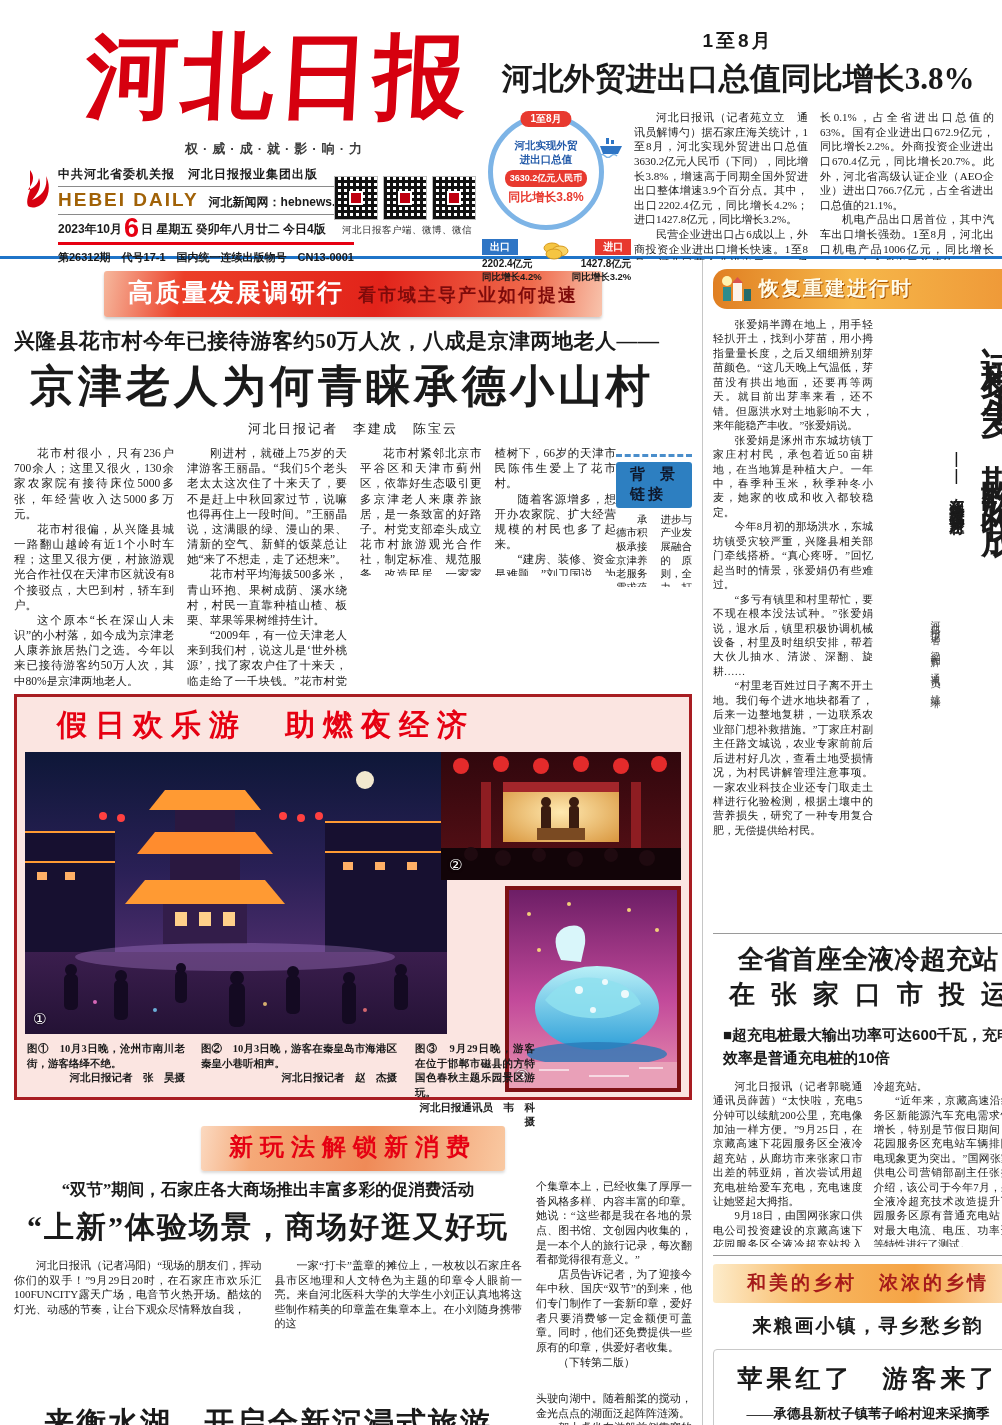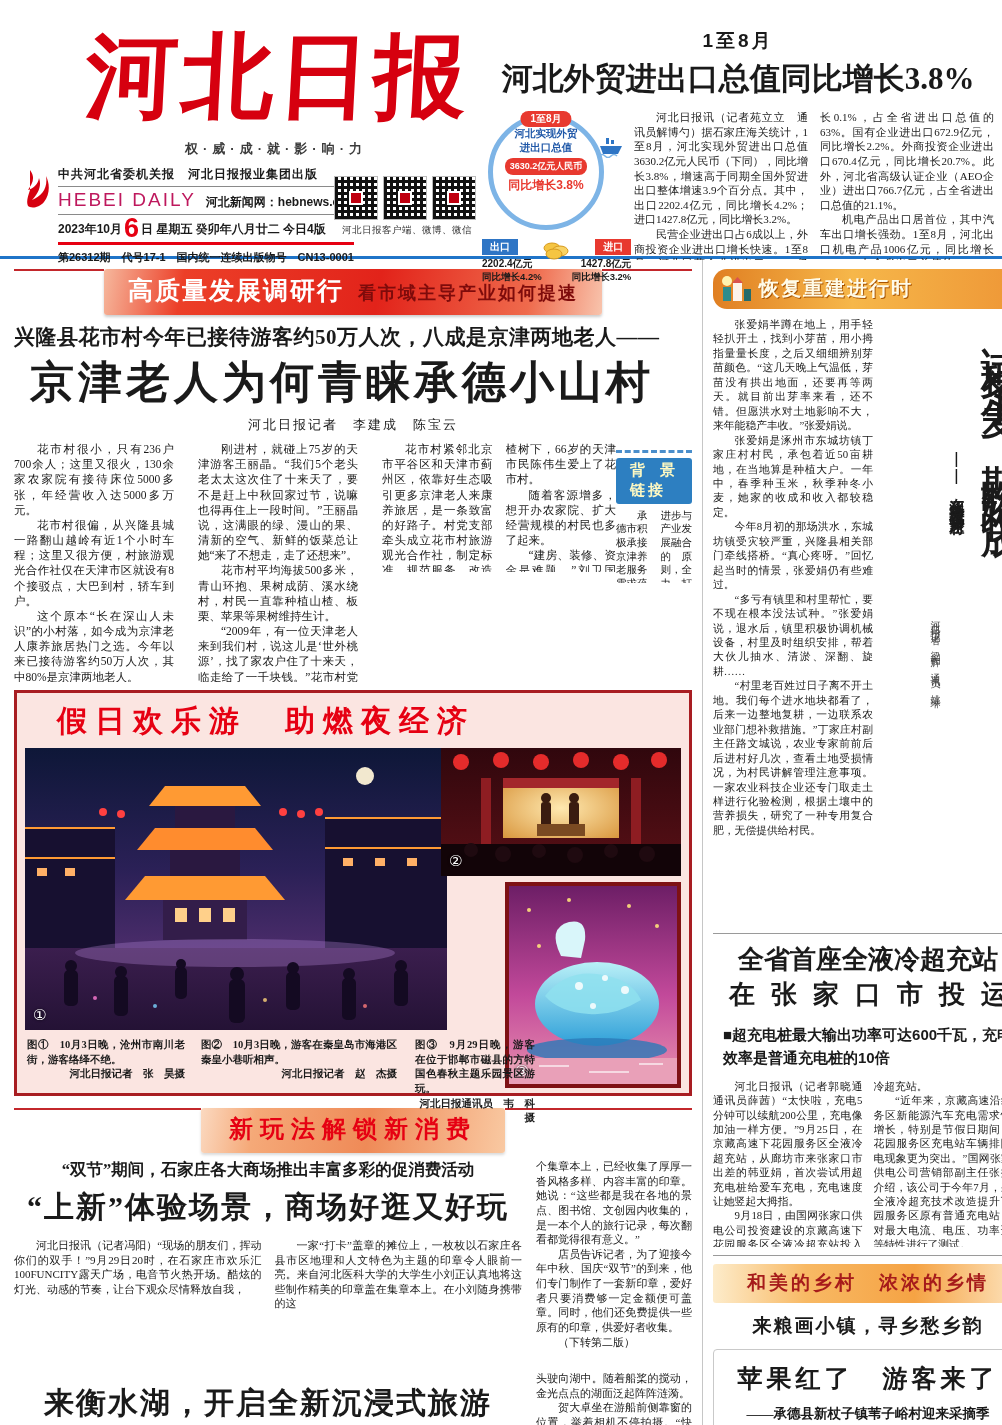--- a/index.html
+++ b/index.html
@@ -11,21 +11,21 @@
   .logo { position:absolute; left:86px; top:26px; width:380px; text-align:center;
           font-family:"DejaVu Serif","Liberation Serif",serif; font-weight:900; font-size:92px; line-height:1.1;
           color:#d6000f; letter-spacing:4px; transform:skewX(-3deg); white-space:nowrap; }
   .slogan { position:absolute; left:86px; top:140px; width:380px; text-align:center;
             font-size:13px; font-weight:bold; letter-spacing:5px; color:#3a3a3a; }
   .mast-info { position:absolute; left:26px; top:166px; width:300px; display:flex; gap:6px; }
   .hb-mark { flex:none; padding-top:2px; }
   .mi-rows { flex:1; }
   .mi-r1 { font-size:12px; font-weight:bold; letter-spacing:1px; border-bottom:1px solid #8a8a8a; padding-bottom:3px; }
   .mi-r2 { display:flex; align-items:baseline; gap:10px; border-bottom:1px solid #8a8a8a; padding:2px 0 3px; }
-  .mi-en { font-size:19px; color:#be185d; letter-spacing:2px; font-weight:normal;text-align:right; }
+  .mi-en { font-size:19px; color:#a16207; letter-spacing:2px; font-weight:bold;text-align:right; }
   .mi-web { font-size:12px; font-weight:bold; }
   .mi-r3 { font-size:12px; font-weight:bold; padding:3px 0 2px; border-bottom:3px solid #e60012; white-space:nowrap; }
   .mi-day { color:#e60012; font-size:27px; font-weight:900; line-height:0.8; vertical-align:-4px; padding:0 2px; }
   .mi-r4 { font-size:11px; font-weight:bold; padding-top:5px; white-space:nowrap; }
   .qr-block { position:absolute; left:334px; top:176px; width:146px; }
   .qr-row { display:flex; gap:5px; }
   .qr { width:42px; height:42px; position:relative; border:1px solid #bbb; background:
         repeating-linear-gradient(0deg,#111 0 3px,transparent 3px 6px),
         repeating-linear-gradient(90deg,#111 0 3px,#fff 3px 6px); }
   .qr::after { content:""; position:absolute; inset:14px; background:#c00010; border:2px solid #fff; }
@@ -36,21 +36,21 @@
   .top-headline { font-family:"Liberation Serif",serif; font-weight:900; font-size:31px; text-align:center;
                   margin-top:4px; white-space:nowrap; }
   .top-body { display:flex; margin-top:10px; gap:10px; }
 
   
   .infographic { width:142px; flex:none; position:relative; height:152px; }
   .ig-circle { position:relative; width:106px; height:106px; margin:4px 0 0 6px; border-radius:50%;
                border:5px solid #7db4e6; background:#fff; text-align:center; }
   .ig-badge { position:absolute; top:-8px; left:50%; transform:translateX(-50%); background:#e8392f; color:#fff;
               font-size:10px; font-weight:bold; padding:1px 10px; border-radius:9px; white-space:nowrap; }
-  .ig-l1 { font-size:10.5px; font-weight:bold; color:#2058a8; margin-top:8px; }
+  .ig-l1 { font-size:10.5px; font-weight:bold; color:#2058a8; margin-top:20px; }
   .ig-l2 { font-size:10.5px; font-weight:bold; color:#2058a8; }
   .ig-total { display:inline-block; background:#e8392f; color:#fff; font-weight:bold; font-size:9px;
               padding:2px 5px; border-radius:8px; margin-top:3px; white-space:nowrap; }
   .ig-growth { color:#e8392f; font-weight:bold; font-size:12px; margin-top:2px; }
   .ig-ship { position:absolute; right:0; top:26px; }
   .ig-bottom { display:flex; margin-top:6px; align-items:flex-start; }
   .ig-side { width:66px; }
   .ig-tag { display:inline-block; color:#fff; font-size:10px; font-weight:bold; padding:1px 8px; }
   .ig-tag.blue { background:#2e75c5; } .ig-tag.red { background:#e8392f; }
   .ig-val { font-size:10px; font-weight:bold; margin-top:2px; white-space:nowrap; }
@@ -63,40 +63,40 @@
   [data-bind-list] p { margin:0; text-indent:2em; }
   .cont p:first-child { text-indent:0; }
 
   .blue-rule { height:3px; background:#1f74c8; }
 
   
   .main { display:flex; height:1166px; overflow:hidden; }
   .left-col { width:702px; flex:none; padding:0 10px 0 14px; box-sizing:border-box; }
   .right-col { flex:1; border-left:1px solid #c6c6c6; padding:0 8px 0 10px; box-sizing:border-box; }
 
-  .banner-row { display:flex; align-items:flex-start; margin:10px 0 8px; }
+  .banner-row { display:flex; align-items:center; margin:10px 0 8px;flex-direction:column; }
   .rule { flex:1; border-top:2px solid #c3272b; }
   .lead-banner { background:linear-gradient(100deg,#f6b89d 0%,#ec3f28 16%,#e2231a 55%,#ef6a4c 85%,#f8c4ad 100%);
                  color:#fff; padding:5px 24px 8px; border-radius:3px; display:flex; align-items:baseline; gap:14px;
                  box-shadow:0 2px 3px rgba(0,0,0,.2); }
   .lb-main { font-size:25px; font-weight:900; letter-spacing:2px; }
   .lb-sub { font-size:18px; font-weight:900; color:#7e0b0b; letter-spacing:2px; }
 
   .kicker { font-family:"Liberation Serif",serif; font-weight:900; font-size:21px; letter-spacing:0.5px; margin:6px 0 0; }
   .headline { font-weight:900; font-size:44px; letter-spacing:4px; margin:2px 0 4px; padding-left:16px; white-space:nowrap; }
   .byline { text-align:center; font-family:"Liberation Serif",serif; font-size:13px; letter-spacing:2px; margin:2px 0 8px; }
 
-  .lead-cols { display:flex; gap:24px; height:240px; overflow:hidden;
+  .lead-cols { display:flex; gap:13px; height:240px; overflow:hidden;
                font-family:"Liberation Serif",serif; font-size:11.5px; line-height:1.32; text-align:justify; }
   .lc { width:160px; flex:none; overflow:hidden; }
   .right34 { flex:1; display:flex; }
   .cols34 { display:flex; gap:13px; height:130px; overflow:hidden; }
   .c34 { flex:1; overflow:hidden; }
   .bglink { margin-top:8px; border-top:3px dashed #4a8ecb; padding-top:5px; flex:1; }
-  .bglink-head { display:inline-block; background:#2d7fc1; color:#fef9c3; font-weight:bold; font-size:15px;
+  .bglink-head { display:inline-block; background:#2d7fc1; color:#0f172a; font-weight:bold; font-size:15px;
                  padding:2px 14px 4px; border-radius:3px; letter-spacing:3px; font-family:"Liberation Sans",sans-serif; }
   .bglink-cols { display:flex; gap:13px; margin-top:5px; height:74px; overflow:hidden; font-size:10.5px;
                  line-height:1.3; color:#222; }
   .bglink-cols > div { flex:1; overflow:hidden; }
 
   
   .photo-block { margin-top:8px; border:3px solid #a81d22; background:#fbe5e1; padding:4px 6px; position:relative; height:392px; box-sizing:content-box; }
   .photo-title { color:#e60012; font-weight:900; font-size:30px; letter-spacing:8px; padding:4px 0 6px 34px; }
   .photo-area { position:relative; height:340px; }
   .photo { position:absolute; overflow:hidden; }
@@ -501,21 +501,21 @@
             <div data-bind="photo_section.caption2">图②　10月3日晚，游客在秦皇岛市海港区秦皇小巷听相声。</div>
             <div class="credit" data-bind="photo_section.credit2">河北日报记者　赵　杰摄</div>
           </div>
           <div class="caption cap3">
             <div data-bind="photo_section.caption3">图③　9月29日晚，游客在位于邯郸市磁县的方特国色春秋主题乐园景区游玩。</div>
             <div class="credit" data-bind="photo_section.credit3">河北日报通讯员　韦　科摄</div>
           </div>
         </div>
       </section>
 
-      <section style="margin-top:12px">
+      <section style="margin-top:24px">
         <div class="banner-row" style="margin:6px 0 6px;">
           <div class="rule"></div>
           <div class="mall-banner" data-bind="mall_story.banner">新玩法解锁新消费</div>
           <div class="rule"></div>
         </div>
         <div class="mall-body">
           <div class="mall-left">
             <div class="mall-kicker" data-bind="mall_story.kicker">“双节”期间，石家庄各大商场推出丰富多彩的促消费活动</div>
             <div class="mall-headline" data-bind="mall_story.headline">“上新”体验场景，商场好逛又好玩</div>
             <div class="mall-cols">

